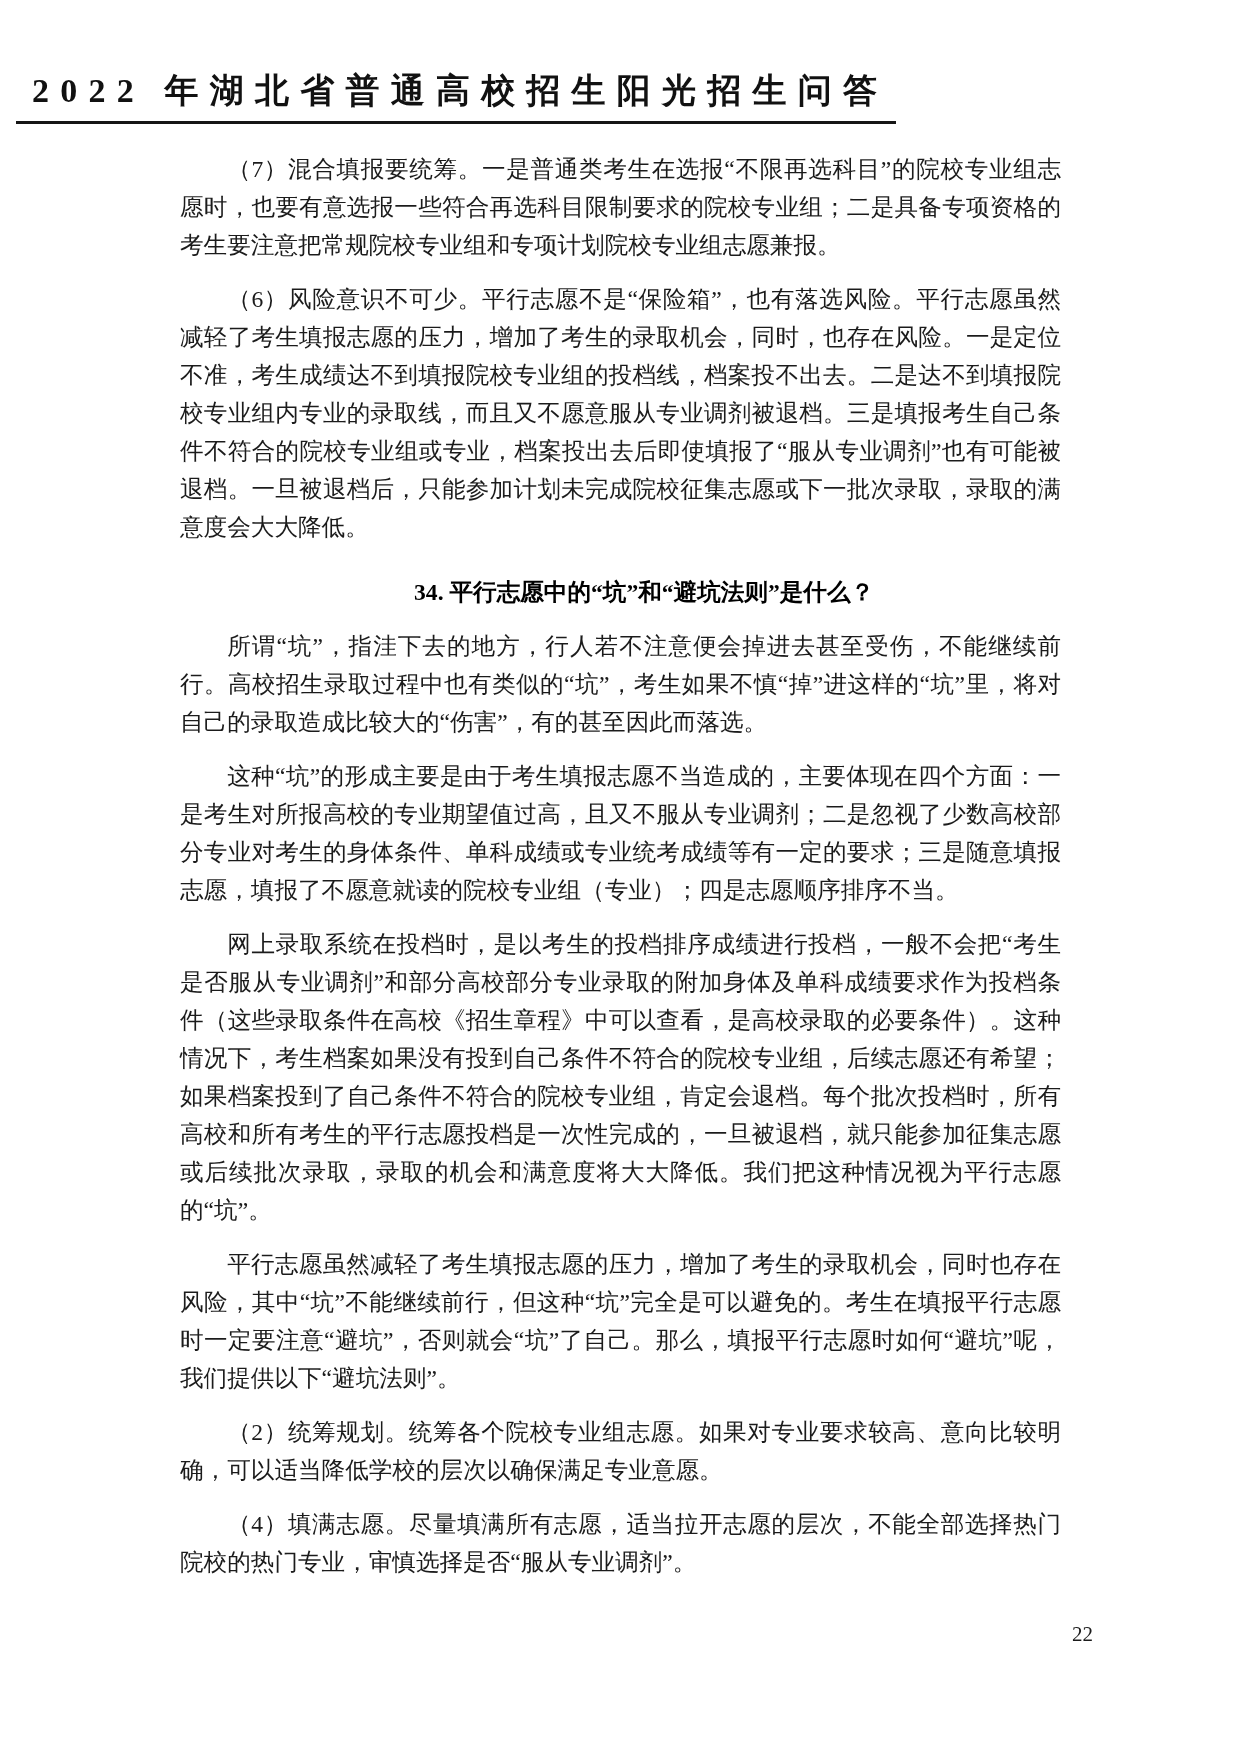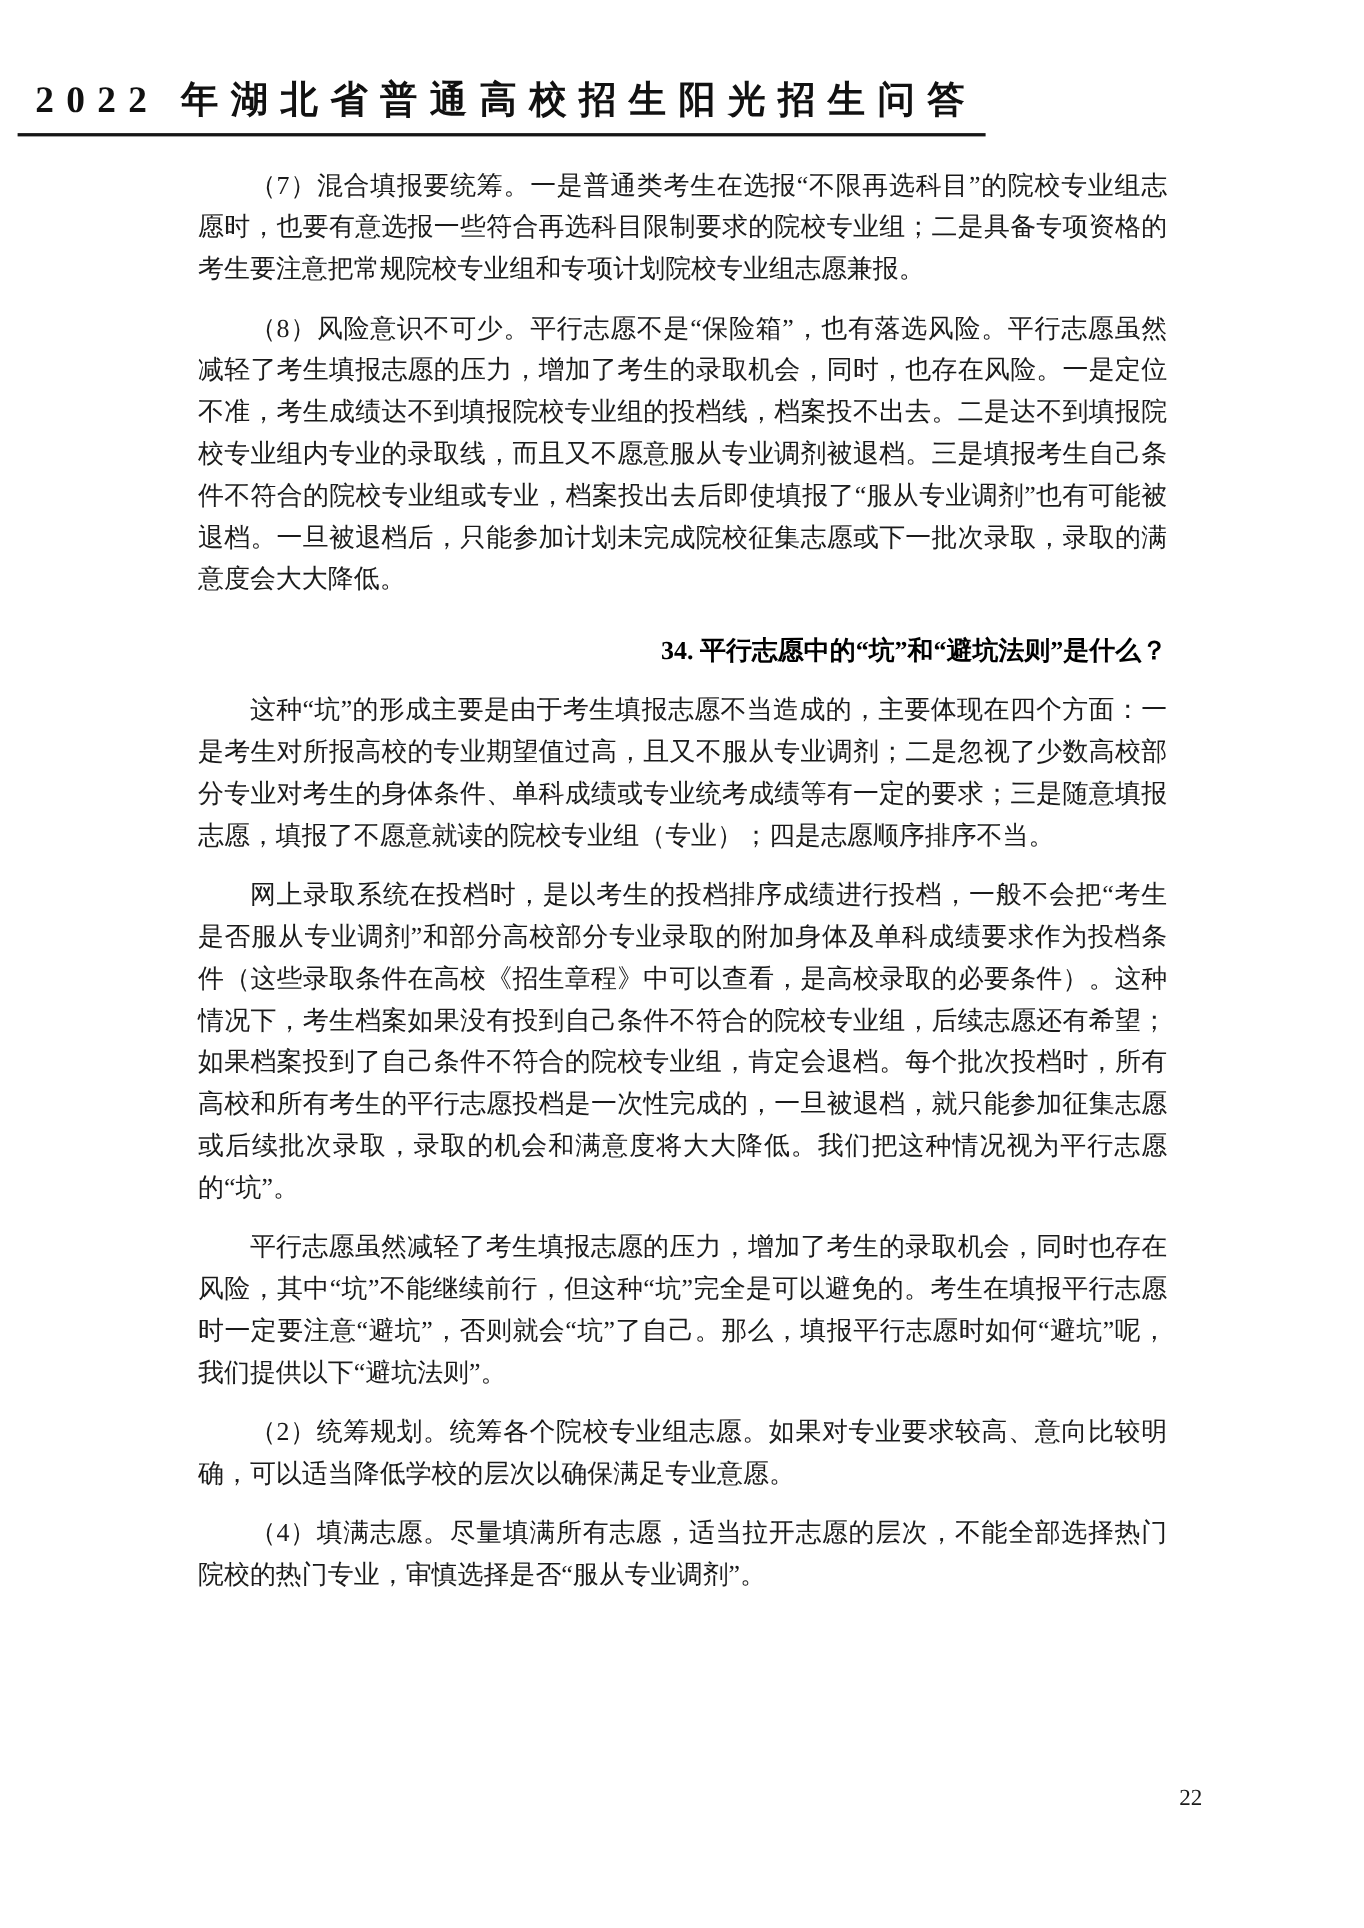--- a/index.html
+++ b/index.html
@@ -47,43 +47,44 @@
     text-indent: 2em;
     text-align: justify;
     text-justify: inter-ideograph;
     word-break: break-all;
     color: #1b1b1b;
   }
   p.para.heading {
     font-weight: 700;
     color: #000000;
     margin-top: 27px;
-    text-align: right;
+    text-align: center;
   }
   .page-number {
     position: absolute;
     left: 1072px;
     top: 1622px;
     font-size: 21px;
     color: #1b1b1b;
   }
 </style>
 </head>
 <body>
 
 <div class="page">
 
   <div class="header-wrap">
     <div class="header-title">2022 年湖北省普通高校招生阳光招生问答</div>
   </div>
 
   <main class="article" id="article">
       <p class="para">（7）混合填报要统筹。一是普通类考生在选报“不限再选科目”的院校专业组志愿时，也要有意选报一些符合再选科目限制要求的院校专业组；二是具备专项资格的考生要注意把常规院校专业组和专项计划院校专业组志愿兼报。</p>
-      <p class="para">（8）风险意识不可少。平行志愿不是“保险箱”，也有落选风险。平行志愿虽然减轻了考生填报志愿的压力，增加了考生的录取机会，同时，也存在风险。一是定位不准，考生成绩达不到填报院校专业组的投档线，档案投不出去。二是达不到填报院校专业组内专业的录取线，而且又不愿意服从专业调剂被退档。三是填报考生自己条件不符合的院校专业组或专业，档案投出去后即使填报了“服从专业调剂”也有可能被退档。一旦被退档后，只能参加计划未完成院校征集志愿或下一批次录取，录取的满意度会大大降低。</p>
+      <p class="para">（6）风险意识不可少。平行志愿不是“保险箱”，也有落选风险。平行志愿虽然减轻了考生填报志愿的压力，增加了考生的录取机会，同时，也存在风险。一是定位不准，考生成绩达不到填报院校专业组的投档线，档案投不出去。二是达不到填报院校专业组内专业的录取线，而且又不愿意服从专业调剂被退档。三是填报考生自己条件不符合的院校专业组或专业，档案投出去后即使填报了“服从专业调剂”也有可能被退档。一旦被退档后，只能参加计划未完成院校征集志愿或下一批次录取，录取的满意度会大大降低。</p>
       <p class="para heading">34. 平行志愿中的“坑”和“避坑法则”是什么？</p>
+      <p class="para">所谓“坑”，指洼下去的地方，行人若不注意便会掉进去甚至受伤，不能继续前行。高校招生录取过程中也有类似的“坑”，考生如果不慎“掉”进这样的“坑”里，将对自己的录取造成比较大的“伤害”，有的甚至因此而落选。</p>
       <p class="para">这种“坑”的形成主要是由于考生填报志愿不当造成的，主要体现在四个方面：一是考生对所报高校的专业期望值过高，且又不服从专业调剂；二是忽视了少数高校部分专业对考生的身体条件、单科成绩或专业统考成绩等有一定的要求；三是随意填报志愿，填报了不愿意就读的院校专业组（专业）；四是志愿顺序排序不当。</p>
       <p class="para">网上录取系统在投档时，是以考生的投档排序成绩进行投档，一般不会把“考生是否服从专业调剂”和部分高校部分专业录取的附加身体及单科成绩要求作为投档条件（这些录取条件在高校《招生章程》中可以查看，是高校录取的必要条件）。这种情况下，考生档案如果没有投到自己条件不符合的院校专业组，后续志愿还有希望；如果档案投到了自己条件不符合的院校专业组，肯定会退档。每个批次投档时，所有高校和所有考生的平行志愿投档是一次性完成的，一旦被退档，就只能参加征集志愿或后续批次录取，录取的机会和满意度将大大降低。我们把这种情况视为平行志愿的“坑”。</p>
       <p class="para">平行志愿虽然减轻了考生填报志愿的压力，增加了考生的录取机会，同时也存在风险，其中“坑”不能继续前行，但这种“坑”完全是可以避免的。考生在填报平行志愿时一定要注意“避坑”，否则就会“坑”了自己。那么，填报平行志愿时如何“避坑”呢，我们提供以下“避坑法则”。</p>
       <p class="para">（2）统筹规划。统筹各个院校专业组志愿。如果对专业要求较高、意向比较明确，可以适当降低学校的层次以确保满足专业意愿。</p>
       <p class="para">（4）填满志愿。尽量填满所有志愿，适当拉开志愿的层次，不能全部选择热门院校的热门专业，审慎选择是否“服从专业调剂”。</p>
     </main>
 
   <div class="page-number">22</div>
 
 </div>

